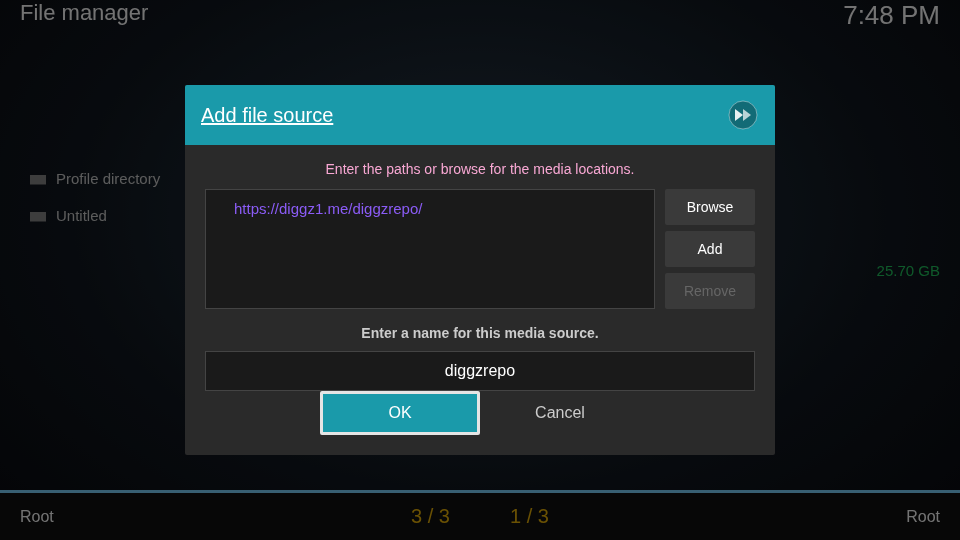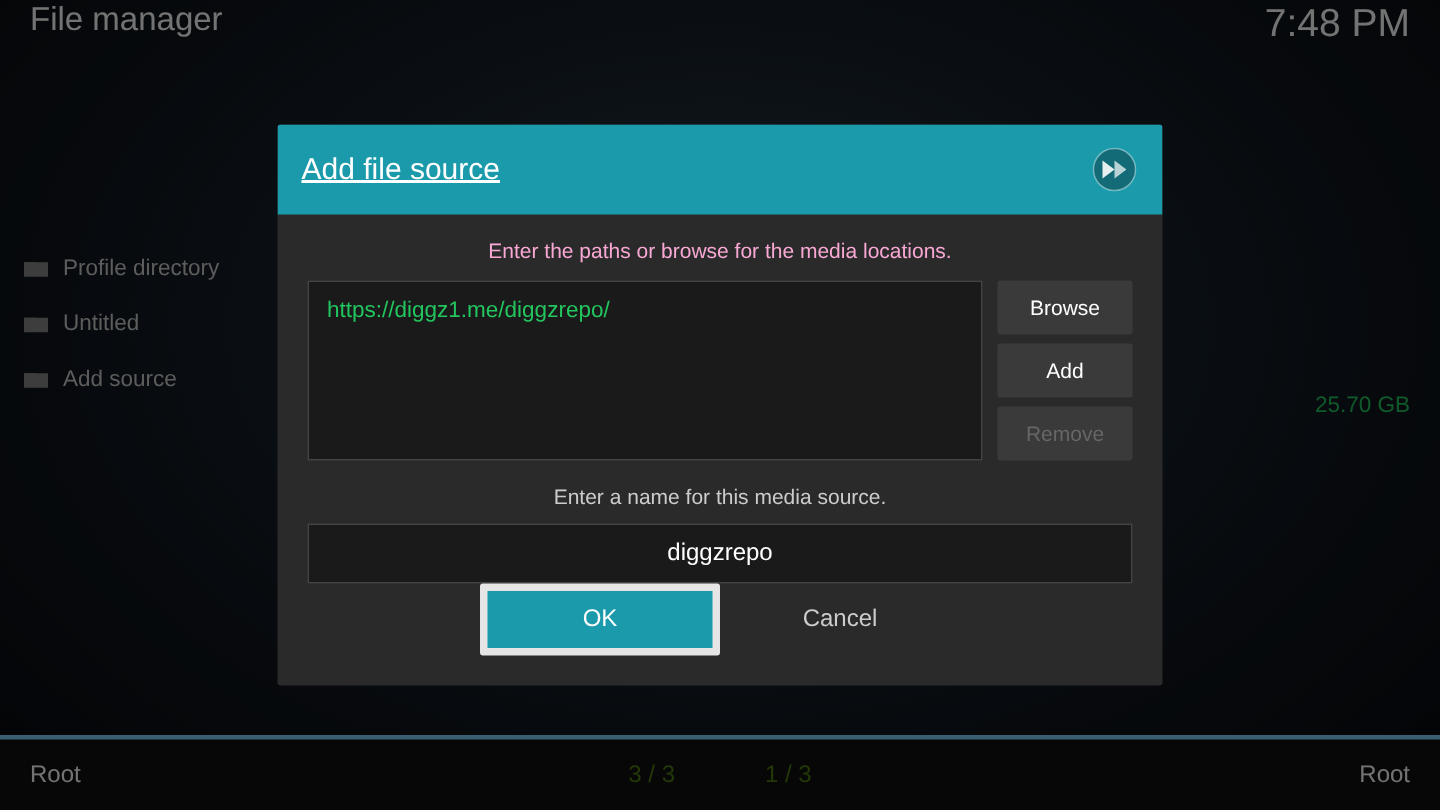--- a/index.html
+++ b/index.html
@@ -47,20 +47,21 @@
 
     
     .sidebar {
       position: absolute;
       top: 50px;
       left: 0;
       width: 180px;
       bottom: 50px;
       z-index: 10;
       padding-top: 110px;
+      padding-left: 14px;
     }
 
     .sidebar-item {
       display: flex;
       align-items: center;
       padding: 10px 16px;
       font-size: 15px;
       color: #ccc;
       cursor: pointer;
       gap: 10px;
@@ -101,22 +102,22 @@
       font-size: 16px;
       color: #fff;
     }
 
     .bottom-center {
       display: flex;
       gap: 60px;
     }
 
     .bottom-page {
-      font-size: 16px;
-      color: #4d7c0f;
+      font-size: 20px;
+      color: #eab308;
     }
 
     
     .storage-info {
       position: absolute;
       right: 20px;
       top: 50%;
       transform: translateY(-50%);
       font-size: 15px;
       color: #22c55e;
@@ -178,24 +179,24 @@
     .source-row {
       display: flex;
       gap: 10px;
       margin-bottom: 16px;
     }
 
     .source-input-area {
       flex: 1;
       background: #1a1a1a;
       border: 1px solid #444;
-      padding: 10px 12px;
+      padding: 10px 28px;
       min-height: 90px;
       font-size: 15px;
-      color: #22c55e;
+      color: #8b5cf6;
       vertical-align: top;
     }
 
     .source-buttons {
       display: flex;
       flex-direction: column;
       gap: 6px;
       width: 90px;
     }
 
@@ -213,41 +214,42 @@
     .source-btn.disabled {
       color: #666;
       cursor: default;
     }
 
     .name-instruction {
       text-align: center;
       font-size: 14px;
       color: #ccc;
       margin-bottom: 10px;
+      font-weight: bold;
     }
 
     .name-input {
       width: 100%;
       background: #1a1a1a;
       border: 1px solid #444;
       padding: 10px 12px;
       font-size: 16px;
       color: #fff;
       text-align: center;
     }
 
     .dialog-buttons {
       display: flex;
       gap: 0;
       justify-content: center;
     }
 
     .btn-ok {
       background: #1a9aaa;
-      border: 5px solid #e5e5e5;
+      border: 3px solid #e5e5e5;
       color: #fff;
       padding: 10px 0;
       width: 160px;
       font-size: 16px;
       cursor: pointer;
       text-align: center;
       border-radius: 2px;
     }
 
     .btn-cancel {
@@ -274,24 +276,20 @@
 </div>
 
 <div class="sidebar">
   <div class="sidebar-item">
     <span class="sidebar-icon"></span>
     <span>Profile directory</span>
   </div>
   <div class="sidebar-item">
     <span class="sidebar-icon"></span>
     <span>Untitled</span>
-  </div>
-  <div class="sidebar-item">
-    <span class="sidebar-icon"></span>
-    <span>Add source</span>
   </div>
 </div>
 
 <div class="storage-info">
   <span>25.70 GB</span>
 </div>
 
 <div class="modal-backdrop"></div>
 
 <div class="dialog">

